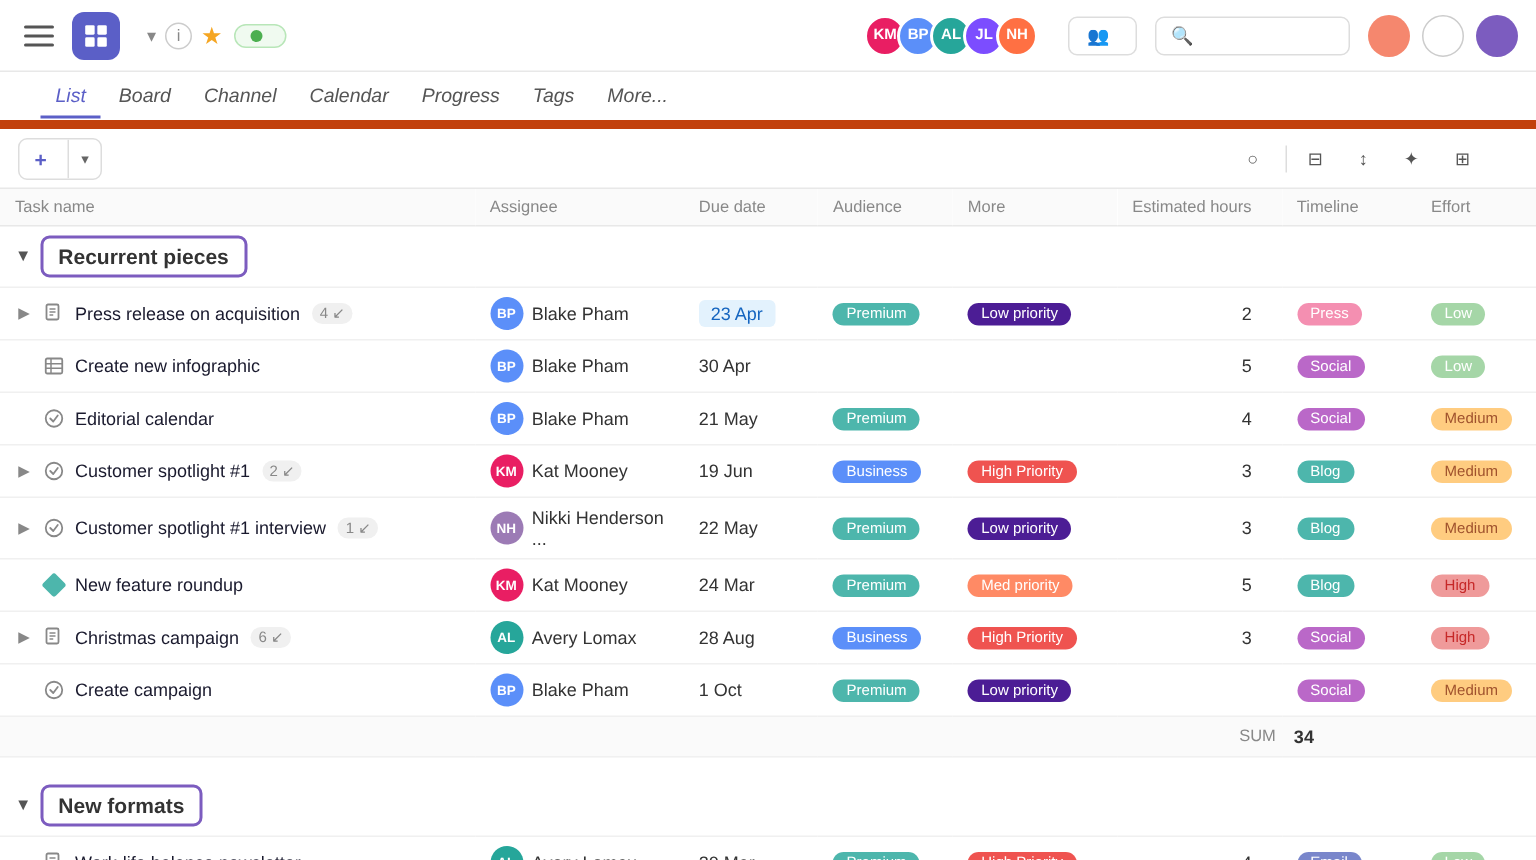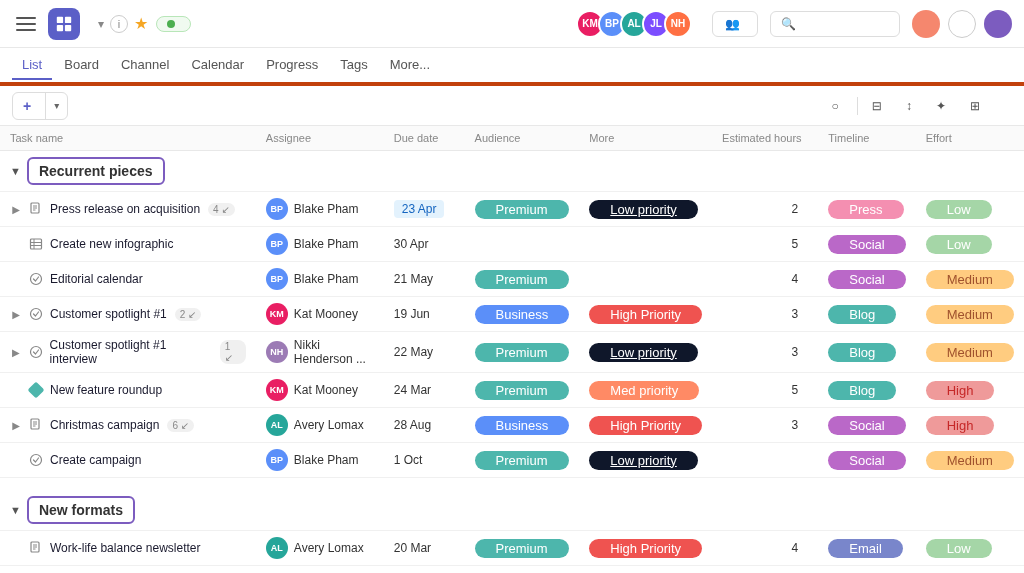--- a/index.html
+++ b/index.html
@@ -23,21 +23,21 @@
     .avatar { width: 28px; height: 28px; border-radius: 50%; border: 2px solid white; margin-left: -6px; overflow: hidden; font-size: 10px; display: flex; align-items: center; justify-content: center; font-weight: 600; color: white; }
     .avatar:first-child { margin-left: 0; }
     .avatar-count { font-size: 11px; color: #555; margin-left: 4px; font-weight: 500; }
     .share-btn { display: flex; align-items: center; gap: 5px; padding: 5px 12px; border: 1px solid #ddd; border-radius: 6px; background: white; cursor: pointer; font-size: 12px; color: #333; margin-left: 8px; }
     .search-box { display: flex; align-items: center; gap: 6px; padding: 5px 10px; border: 1px solid #ddd; border-radius: 6px; background: white; cursor: pointer; font-size: 12px; color: #888; width: 130px; margin-left: 4px; }
     .plus-btn { width: 28px; height: 28px; background: #f5876e; border-radius: 50%; display: flex; align-items: center; justify-content: center; color: white; font-size: 18px; cursor: pointer; font-weight: 300; margin-left: 4px; }
     .help-btn { width: 28px; height: 28px; border: 1.5px solid #ccc; border-radius: 50%; display: flex; align-items: center; justify-content: center; color: #888; font-size: 12px; cursor: pointer; }
     .user-avatar { width: 28px; height: 28px; border-radius: 50%; background: #7c5cbf; display: flex; align-items: center; justify-content: center; color: white; font-size: 11px; font-weight: 600; cursor: pointer; }
 
     
-    .tab-nav { display: flex; align-items: center; height: 38px; padding: 0 12px; border-bottom: 4px solid #c2410c; gap: 2px; }
+    .tab-nav { display: flex; align-items: center; height: 38px; padding: 0 27px; border-bottom: 6px solid #c2410c; gap: 2px; font-style: italic; }
     .tab { padding: 6px 10px; font-size: 13px; color: #555; cursor: pointer; border-bottom: 2px solid transparent; }
     .tab.active { color: #5b5fc7; border-bottom: 2px solid #5b5fc7; font-weight: 500; }
 
     
     .toolbar { display: flex; align-items: center; height: 40px; padding: 0 12px; border-bottom: 1px solid #e8e8e8; gap: 4px; }
     .add-task-btn { display: flex; align-items: center; gap: 0; border: 1px solid #ddd; border-radius: 6px; overflow: hidden; cursor: pointer; height: 28px; }
     .add-task-main { padding: 0 10px; font-size: 12px; color: #333; display: flex; align-items: center; gap: 4px; height: 100%; }
     .add-task-main .plus { color: #5b5fc7; font-weight: 600; font-size: 14px; }
     .add-task-divider { width: 1px; background: #ddd; height: 100%; }
     .add-task-arrow { padding: 0 8px; height: 100%; display: flex; align-items: center; color: #666; font-size: 10px; }
@@ -71,24 +71,24 @@
     .task-expand { width: 12px; height: 12px; display: flex; align-items: center; justify-content: center; color: #888; font-size: 10px; cursor: pointer; }
     .task-icon { width: 16px; height: 16px; display: flex; align-items: center; justify-content: center; color: #888; font-size: 12px; flex-shrink: 0; }
     .task-name { color: #1a1a2e; font-size: 12px; }
     .task-count { font-size: 10px; color: #888; background: #f0f0f0; border-radius: 8px; padding: 1px 5px; margin-left: 2px; }
 
     
     .assignee-cell { display: flex; align-items: center; gap: 6px; }
     .assignee-avatar { width: 22px; height: 22px; border-radius: 50%; display: flex; align-items: center; justify-content: center; font-size: 9px; font-weight: 600; color: white; flex-shrink: 0; }
 
     
-    .badge { display: inline-flex; align-items: center; justify-content: center; border-radius: 10px; padding: 2px 21px; font-size: 13px; font-weight: 500; white-space: nowrap; }
+    .badge { display: inline-flex; align-items: center; justify-content: center; border-radius: 10px; padding: 2px 9px; font-size: 10px; font-weight: 500; white-space: nowrap; }
     .badge-premium { background: #4db6ac; color: white; }
     .badge-business { background: #5b8ff9; color: white; }
-    .badge-low { background: #0f172a; color: white; text-decoration: underline; }
+    .badge-low { background: #4c1d95; color: white; }
     .badge-med { background: #ff8a65; color: white; }
     .badge-high { background: #ef5350; color: white; }
 
     
     .ch-press { background: #f48fb1; color: white; }
     .ch-social { background: #ba68c8; color: white; }
     .ch-blog { background: #4db6ac; color: white; }
     .ch-email { background: #7986cb; color: white; }
 
     
@@ -436,20 +436,26 @@
           <span>Blake Pham</span>
         </div>
       </td>
       <td class="col-due"><span>1 Oct</span></td>
       <td class="col-audience"><span class="badge badge-premium">Premium</span></td>
       <td class="col-tags"><span class="badge badge-low">Low priority</span></td>
       <td class="col-hours" style="text-align:right; padding-right:20px;"></td>
       <td class="col-channel"><span class="badge ch-social">Social</span></td>
       <td class="col-effort"><span class="badge ef-medium">Medium</span></td>
     </tr>
+        <tr class="sum-row">
+    <td colspan="5"></td>
+    <td class="col-hours" style="text-align:right; padding-right:4px; font-size:11px; color:#888; font-weight:500;">SUM</td>
+    <td class="sum-value" style="padding-left:8px;">34</td>
+    <td></td>
+  </tr>
         <tr>
           <td colspan="8" style="height:8px; background:#fff; border:none;"></td>
         </tr>
         <tr class="section-row">
     <td colspan="8">
       <div class="section-header">
         <span class="expand-icon">▼</span>
         <span class="section-title">New formats</span>
       </div>
     </td>

